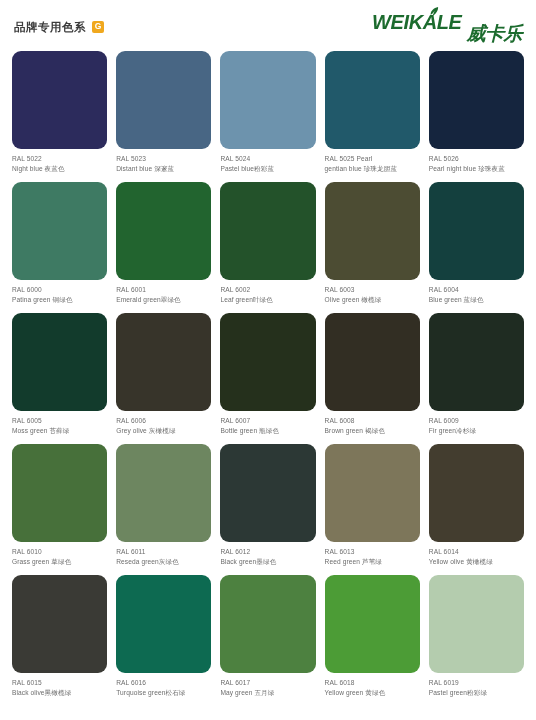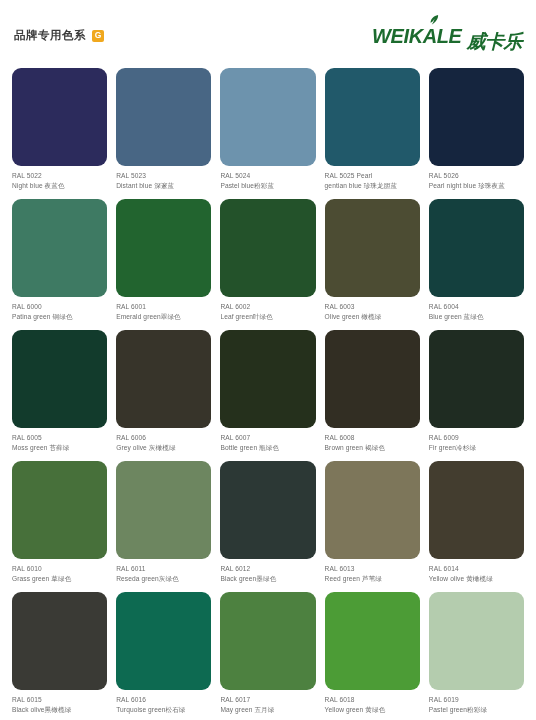--- a/index.html
+++ b/index.html
@@ -17,21 +17,21 @@
   }
   .page {
     width: 536px;
     height: 720px;
     position: relative;
     box-sizing: border-box;
   }
 
   
   .header {
-    height: 68px;
+    height: 51px;
     display: flex;
     align-items: center;
     justify-content: space-between;
     padding: 3px 14px 0 14px;
     box-sizing: border-box;
   }
   .header-left {
     display: flex;
     align-items: center;
     gap: 6px;
@@ -54,21 +54,20 @@
     color: #ffffff;
     font-size: 8.5px;
     font-weight: bold;
     line-height: 1;
     padding-bottom: 1px;
     box-sizing: border-box;
   }
 
   .logo {
     display: flex;
-    align-items: center;
     gap: 5px;
     position: relative;
   }
   .logo-latin {
     font-size: 20px;
     font-weight: bold;
     font-style: italic;
     color: #1c6b2e;
     letter-spacing: -0.4px;
     line-height: 1;

